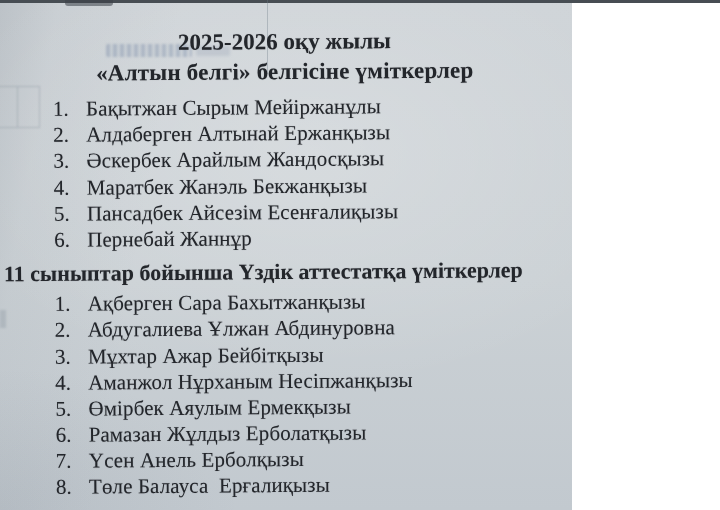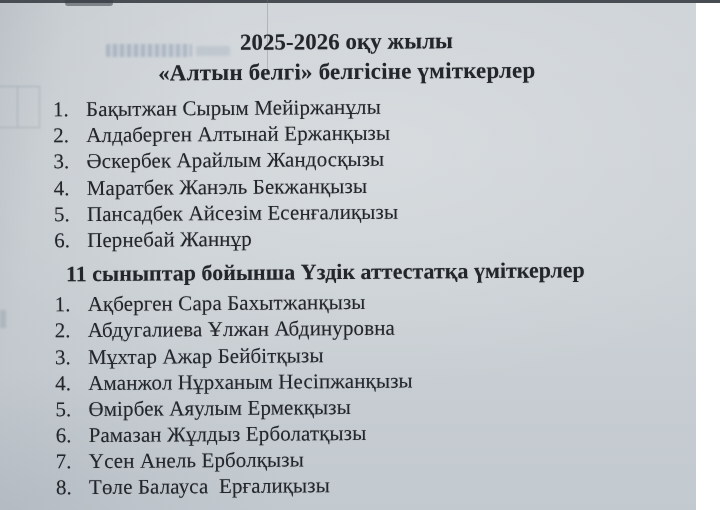--- a/index.html
+++ b/index.html
@@ -7,21 +7,21 @@
     padding: 0;
     width: 720px;
     height: 510px;
     overflow: hidden;
     font-family: "Liberation Serif", "DejaVu Serif", serif;
   }
 
   
   .photo {
     position: relative;
-    width: 696px;
+    width: 572px;
     height: 510px;
     background:
       radial-gradient(120% 85% at 54% 30%, rgba(255,255,255,0.20) 0%, rgba(255,255,255,0) 55%),
       radial-gradient(60% 40% at 0% 100%, rgba(90,100,112,0.10) 0%, rgba(90,100,112,0) 70%),
       linear-gradient(100deg, rgba(92,102,114,0.16) 0%, rgba(92,102,114,0.05) 9%, rgba(0,0,0,0) 28%),
       linear-gradient(180deg, #cfd4d8 0%, #cbd1d5 55%, #c2c9cf 100%);
   }
 
   
   .top-strip {

